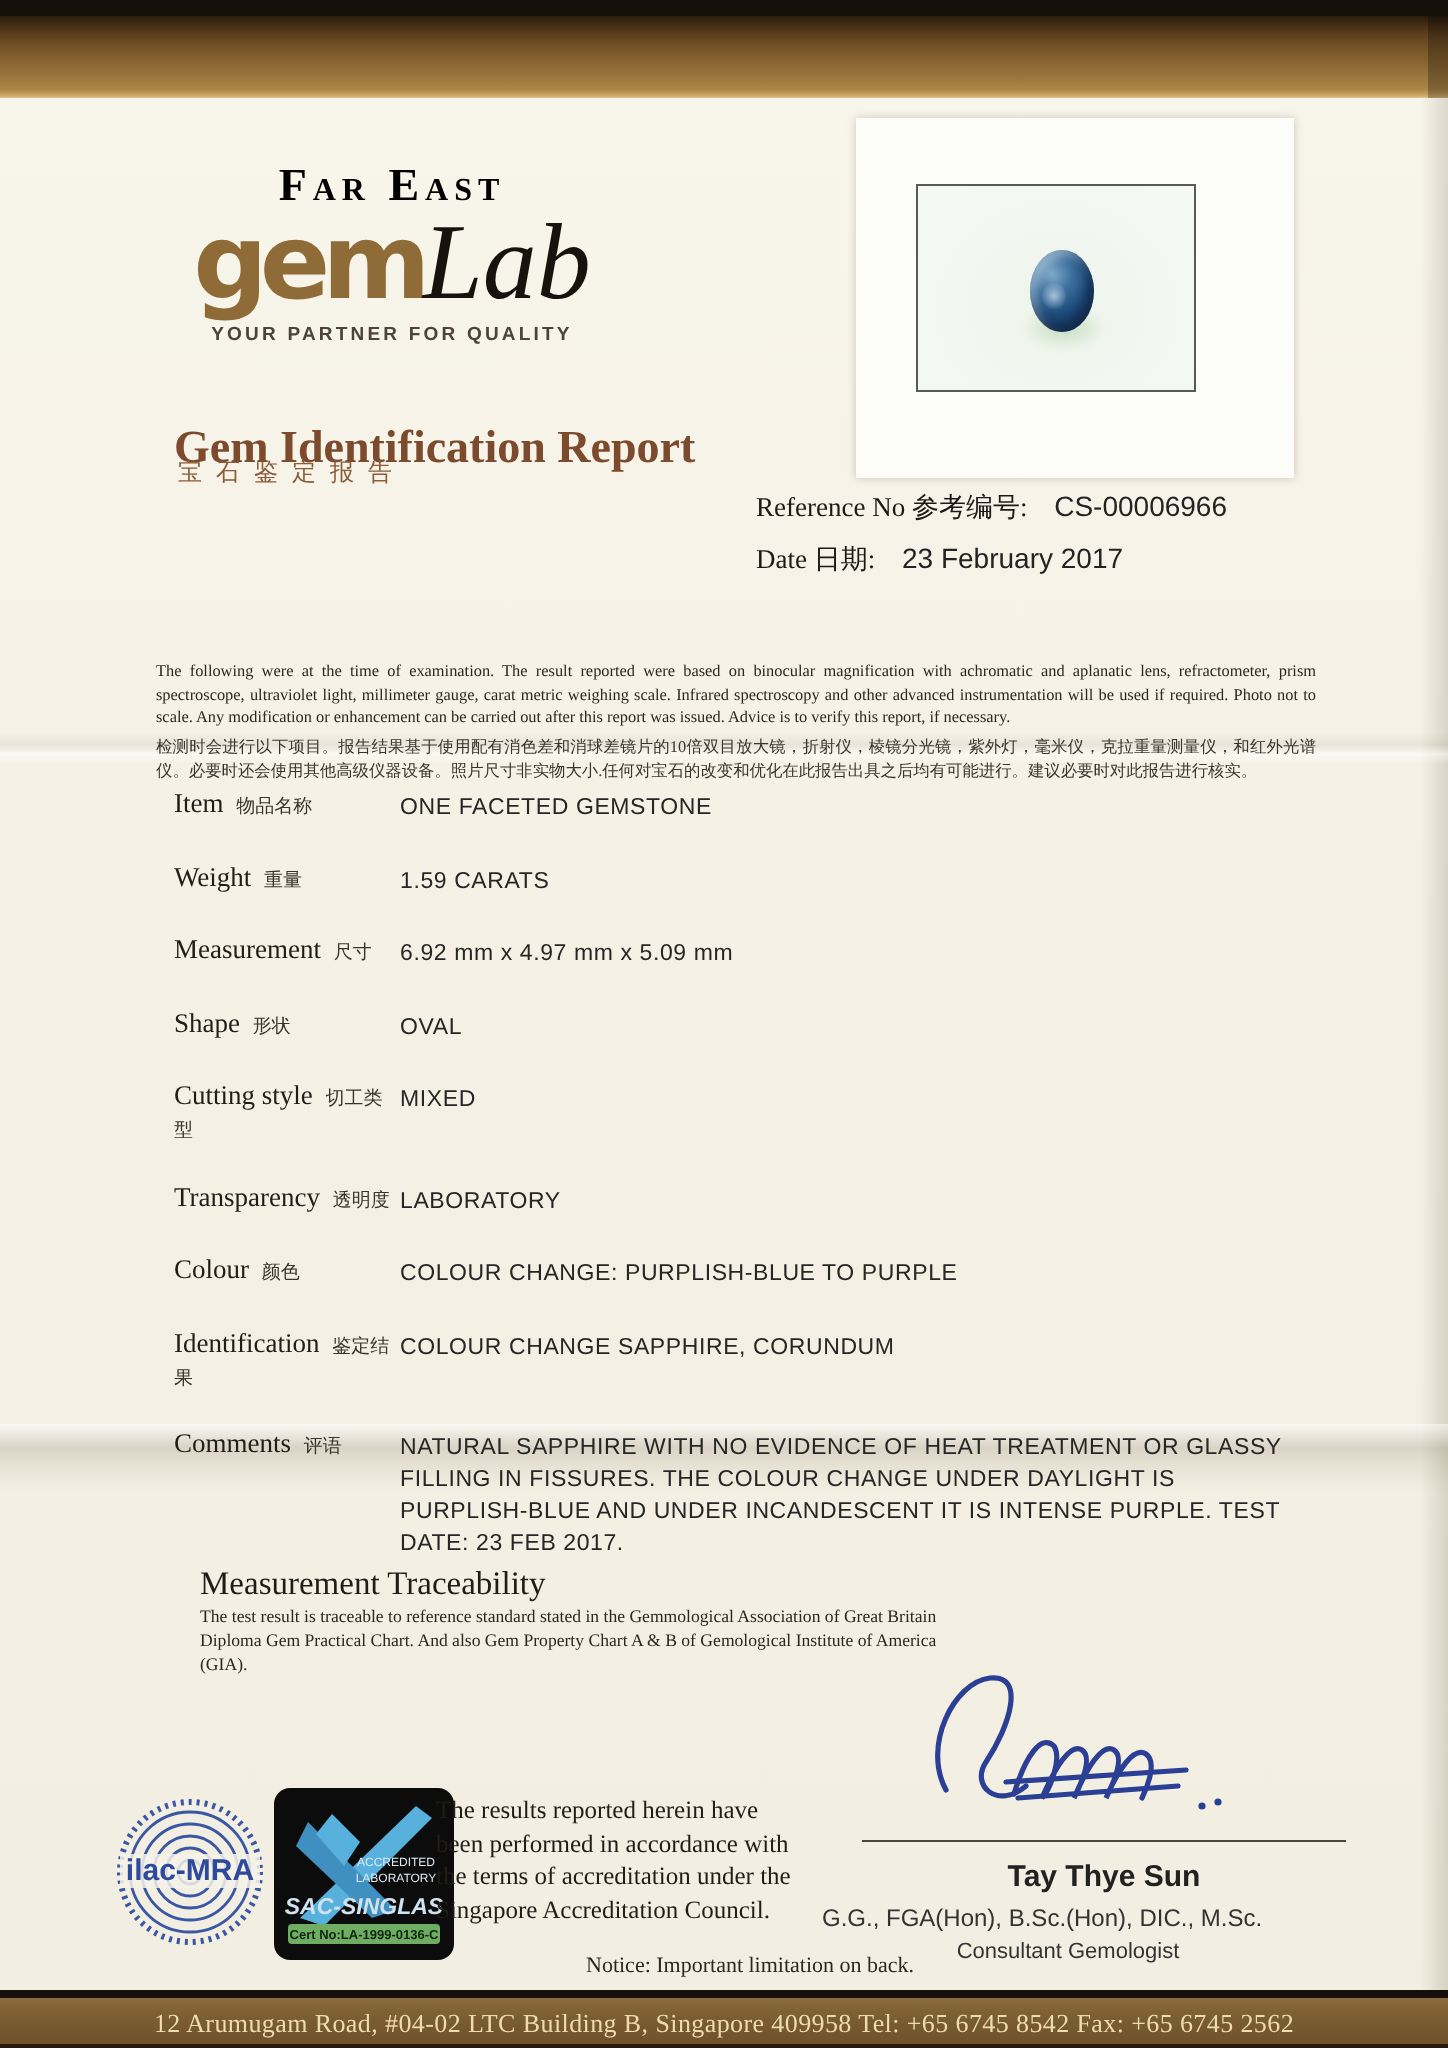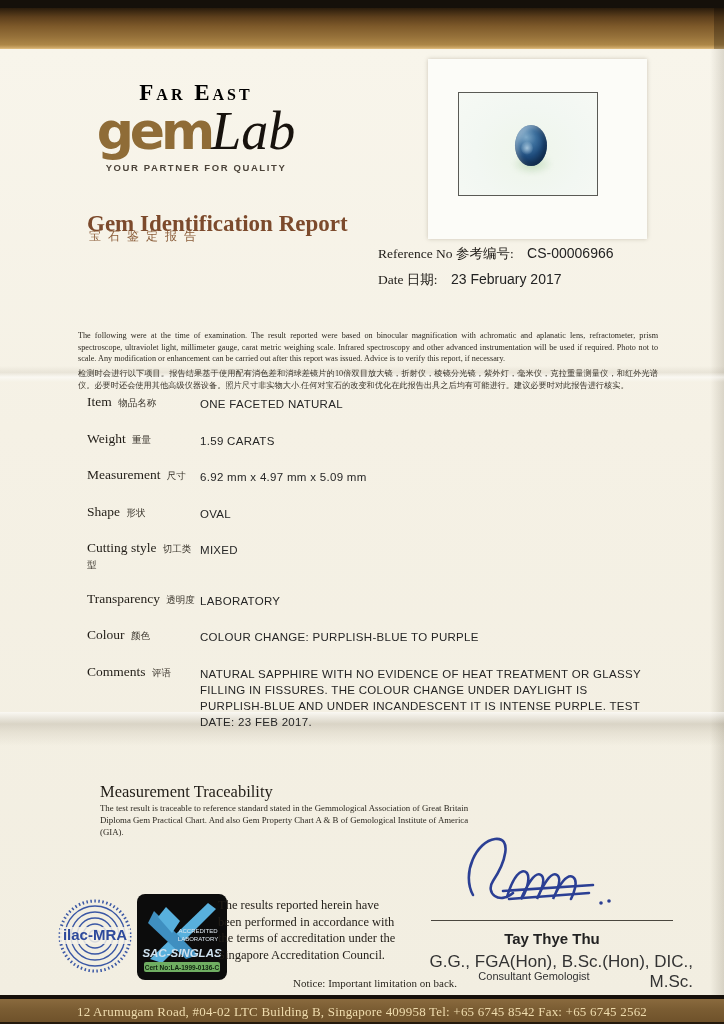--- a/index.html
+++ b/index.html
@@ -80,21 +80,21 @@
   
   .ilac-logo { position:absolute; left:56px; top:896px; }
   .sac-logo { position:absolute; left:136px; top:893px; }
   .accr-statement { position:absolute; left:218px; top:897px; width:182px; font-family:"Liberation Serif",serif; font-size:12.5px; line-height:16.5px; color:#211d17; }
   .notice { position:absolute; left:293px; top:977px; font-family:"Liberation Serif",serif; font-size:11px; color:#2c2820; }
 
   
   .signature-svg { position:absolute; left:455px; top:833px; }
   .sig-line { position:absolute; left:431px; top:920px; width:242px; height:1px; background:#4a463e; }
   .sig-name { position:absolute; left:431px; top:930px; width:242px; text-align:center; font-family:"Liberation Sans",sans-serif; font-weight:700; font-size:15px; color:#222; }
-  .sig-cred { position:absolute; left:411px; top:952px; width:282px; text-align:right; font-family:"Liberation Sans",sans-serif; font-size:17px; color:#333; }
+  .sig-cred { position:absolute; left:411px; top:952px; width:282px; text-align:left; font-family:"Liberation Sans",sans-serif; font-size:12px; color:#333; }
   .sig-title { position:absolute; left:413px; top:970px; width:242px; text-align:center; font-family:"Liberation Sans",sans-serif; font-size:11px; color:#333; }
 
   
   .footer-black { position:absolute; top:995px; left:0; width:724px; height:6px; background:#16100a; }
   .footer-bar { position:absolute; top:999px; left:0; width:724px; height:25px;
     background:linear-gradient(180deg,#8a6a3e 0%,#7b5d33 40%,#6d5029 100%);
     display:flex; align-items:center; justify-content:center; }
   .footer-bar::after { content:""; position:absolute; bottom:0; left:0; width:100%; height:2px; background:#241a0d; }
   .footer-text { font-family:"Liberation Serif",serif; font-size:13px; color:#efdcae; letter-spacing:.2px; }
 </style>
@@ -140,21 +140,21 @@
   </div>
 
   <div class="disclaimer">
     <div class="disclaimer-en">The following were at the time of examination. The result reported were based on binocular magnification with achromatic and aplanatic lens, refractometer, prism spectroscope, ultraviolet light, millimeter gauge, carat metric weighing scale.  Infrared spectroscopy and other advanced instrumentation will be used if required. Photo not to scale. Any modification or enhancement can be carried out after this report was issued.  Advice is to verify this report, if necessary.</div>
     <div class="disclaimer-cn">检测时会进行以下项目。报告结果基于使用配有消色差和消球差镜片的10倍双目放大镜，折射仪，棱镜分光镜，紫外灯，毫米仪，克拉重量测量仪，和红外光谱仪。必要时还会使用其他高级仪器设备。照片尺寸非实物大小.任何对宝石的改变和优化在此报告出具之后均有可能进行。建议必要时对此报告进行核实。</div>
   </div>
 
   <div class="fields">
     <div class="field-row">
       <div class="field-label"><span>Item</span> <span class="field-label-cn">物品名称</span></div>
-      <div class="field-value">ONE FACETED NATURAL</div>
+      <div class="field-value">ONE FACETED GEMSTONE</div>
     </div>
     <div class="field-row">
       <div class="field-label"><span>Weight</span> <span class="field-label-cn">重量</span></div>
       <div class="field-value">1.59 CARATS</div>
     </div>
     <div class="field-row">
       <div class="field-label"><span>Measurement</span> <span class="field-label-cn">尺寸</span></div>
       <div class="field-value">6.92 mm x 4.97 mm x 5.09 mm</div>
     </div>
     <div class="field-row">
@@ -165,20 +165,24 @@
       <div class="field-label"><span>Cutting style</span> <span class="field-label-cn">切工类型</span></div>
       <div class="field-value">MIXED</div>
     </div>
     <div class="field-row">
       <div class="field-label"><span>Transparency</span> <span class="field-label-cn">透明度</span></div>
       <div class="field-value">LABORATORY</div>
     </div>
     <div class="field-row">
       <div class="field-label"><span>Colour</span> <span class="field-label-cn">颜色</span></div>
       <div class="field-value">COLOUR CHANGE: PURPLISH-BLUE TO PURPLE</div>
+    </div>
+    <div class="field-row">
+      <div class="field-label"><span>Identification</span> <span class="field-label-cn">鉴定结果</span></div>
+      <div class="field-value">COLOUR CHANGE SAPPHIRE, CORUNDUM</div>
     </div>
     <div class="field-row">
       <div class="field-label"><span>Comments</span> <span class="field-label-cn">评语</span></div>
       <div class="field-value">NATURAL SAPPHIRE WITH NO EVIDENCE OF HEAT TREATMENT OR GLASSY FILLING IN FISSURES. THE COLOUR CHANGE UNDER DAYLIGHT IS PURPLISH-BLUE AND UNDER INCANDESCENT IT IS INTENSE PURPLE.  TEST DATE: 23 FEB 2017.</div>
     </div>
   </div>
 
   <div class="trace">
     <div class="trace-title">Measurement Traceability</div>
     <div class="trace-line1">The test result is traceable to reference standard stated in the Gemmological Association of Great Britain Diploma Gem Practical Chart. And also Gem Property Chart A &amp; B of Gemological Institute of America (GIA).</div>
@@ -218,21 +222,21 @@
       <path d="M52 64 C 58 44, 66 34, 72 40 C 76 46, 70 62, 66 66 C 72 52, 80 38, 86 42 C 92 46, 84 62, 82 66 C 88 52, 96 38, 102 42 C 108 46, 100 62, 98 66 C 104 52, 112 40, 118 44 C 124 48, 118 62, 116 66"></path>
       <path d="M48 58 L 138 52"></path>
       <path d="M54 66 L 134 60"></path>
     </g>
     <g fill="#2b3f94">
       <circle cx="146" cy="70" r="1.8"></circle>
       <circle cx="154" cy="68" r="1.8"></circle>
     </g>
   </svg>
   <div class="sig-line"></div>
-  <div class="sig-name">Tay Thye Thu</div>
+  <div class="sig-name">Tay Thye Sun</div>
   <div class="sig-cred">G.G., FGA(Hon), B.Sc.(Hon), DIC., M.Sc.</div>
   <div class="sig-title">Consultant Gemologist</div>
 
   <div class="footer-black"></div>
   <div class="footer-bar">
     <span class="footer-text">12 Arumugam Road, #04-02 LTC Building B, Singapore 409958  Tel: +65 6745 8542  Fax: +65 6745 2562</span>
   </div>
 
 </div>
 

